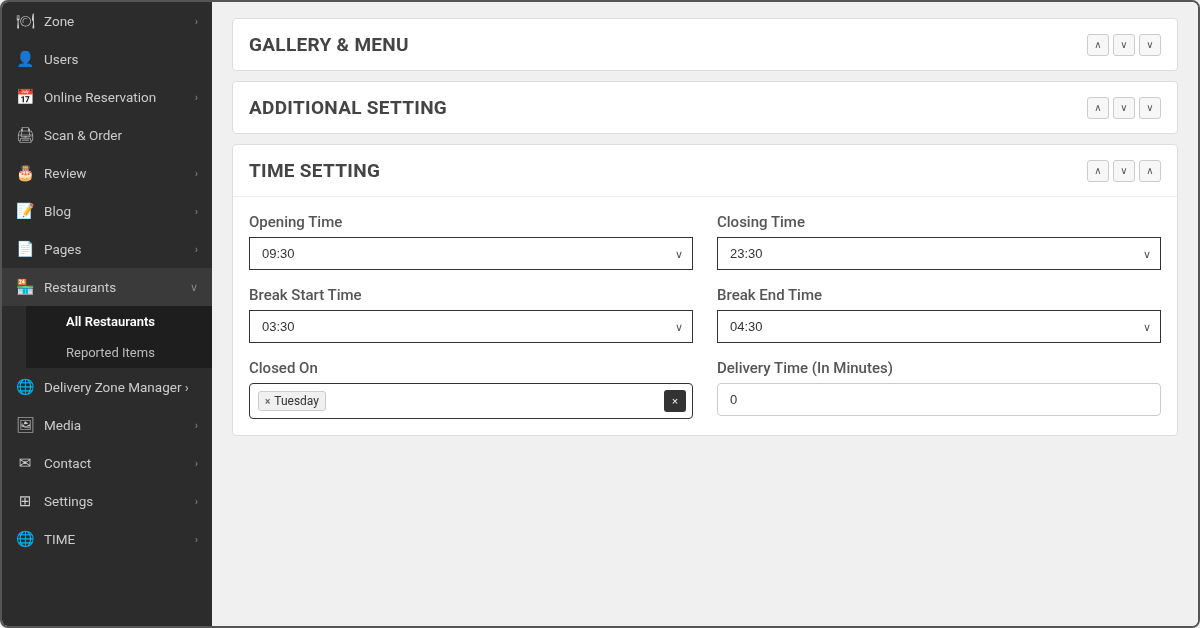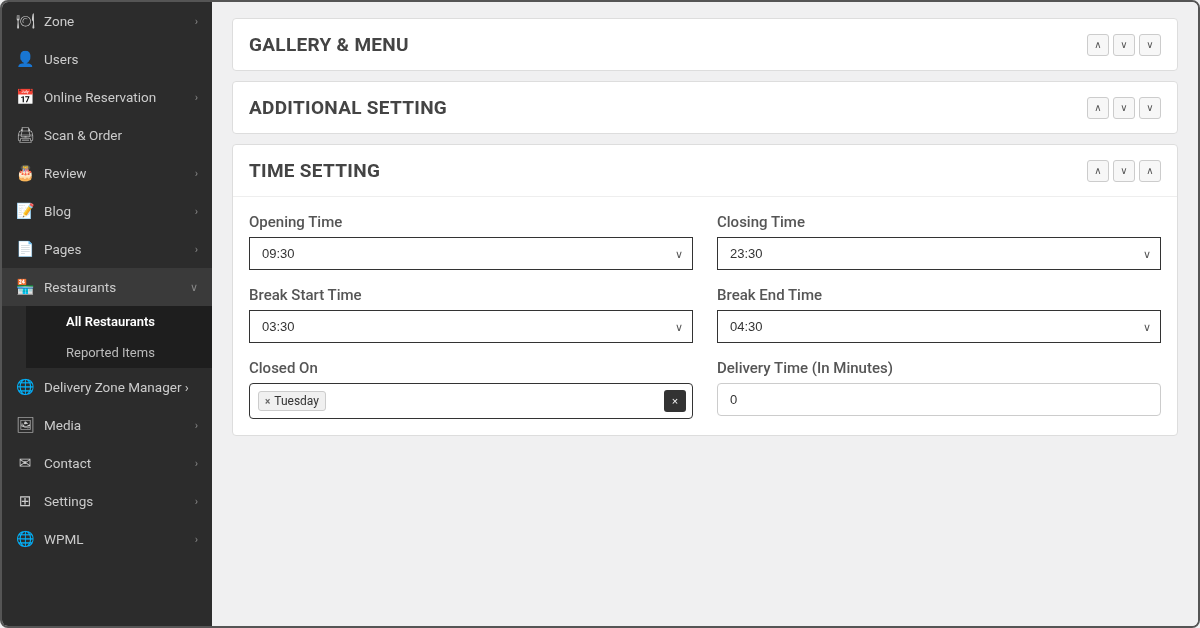--- a/index.html
+++ b/index.html
@@ -296,21 +296,21 @@
   </div>
 
   <div class="sidebar-item">
     <span class="icon">⊞</span>
     <span class="label">Settings</span>
     <span class="chevron">›</span>
   </div>
 
   <div class="sidebar-item">
     <span class="icon">🌐</span>
-    <span class="label">WPML</span>
+    <span class="label">TIME</span>
     <span class="chevron">›</span>
   </div>
 
 </nav>
 
 <main class="main">
 
   <div class="section-card">
     <div class="section-header">
       <span class="section-title">GALLERY &amp; MENU</span>

